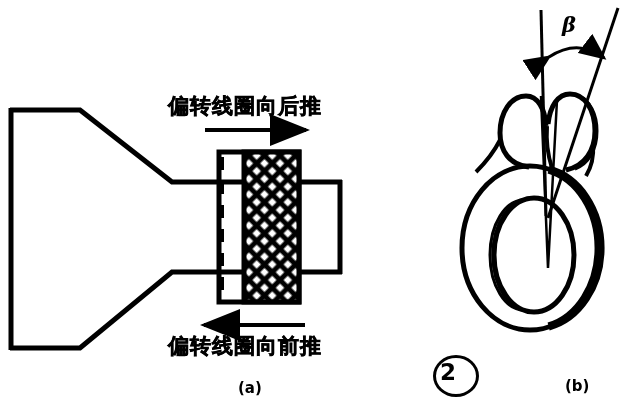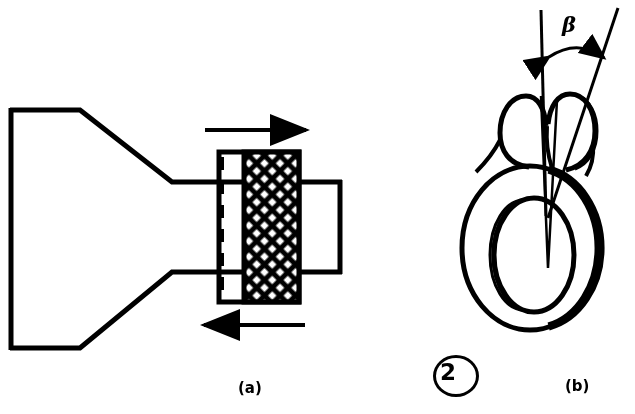--- a/index.html
+++ b/index.html
@@ -164,21 +164,23 @@
                C 597 149 589 164 575 169" fill="none" stroke="#000000" stroke-width="3"></path>
       <path d="M 547 126 C 546 140 548 156 552 168" fill="none" stroke="#000000" stroke-width="4"></path>
 
       <path d="M 541 96 L 548 268 L 557 100" fill="none" stroke="#000000" stroke-width="2.5"></path>
 
       <path d="M 500 140 C 494 152 486 162 476 172" fill="none" stroke="#000000" stroke-width="4"></path>
       <path d="M 593 145 C 594 157 592 166 586 176" fill="none" stroke="#000000" stroke-width="4"></path>
     </g>
   </svg>
 
+  <div class="label cn-label" id="label-top-text">偏转线圈向后推</div>
 
+  <div class="label cn-label" id="label-bottom-text">偏转线圈向前推</div>
 
   <div class="label" id="label-fig-a">(a)</div>
 
   <div class="label" id="label-fig-b">(b)</div>
 
   <div class="label" id="label-beta">β</div>
 
   <div class="circle-badge"></div>
   <div class="label" id="label-step-number">2</div>
 

